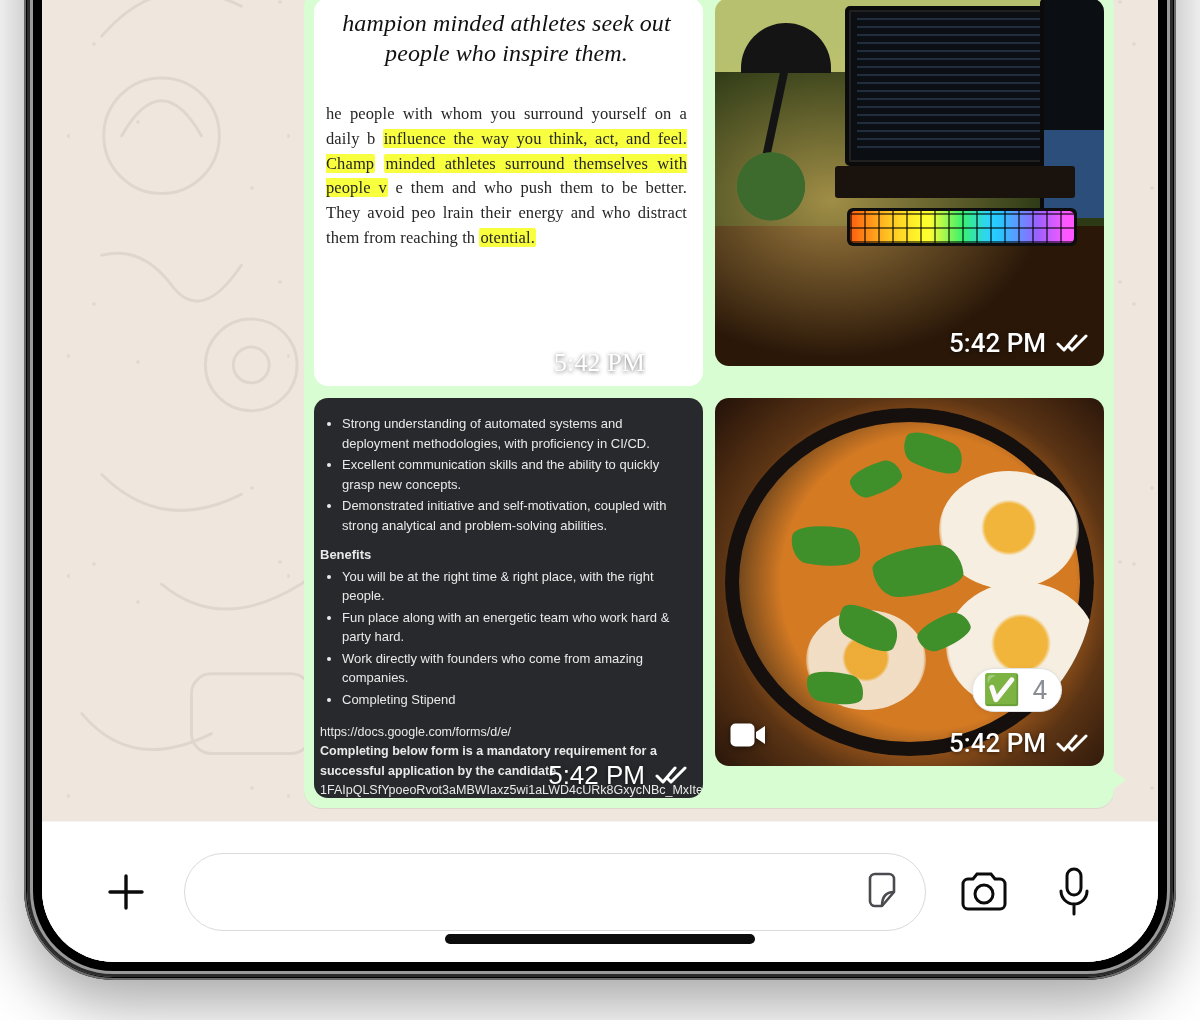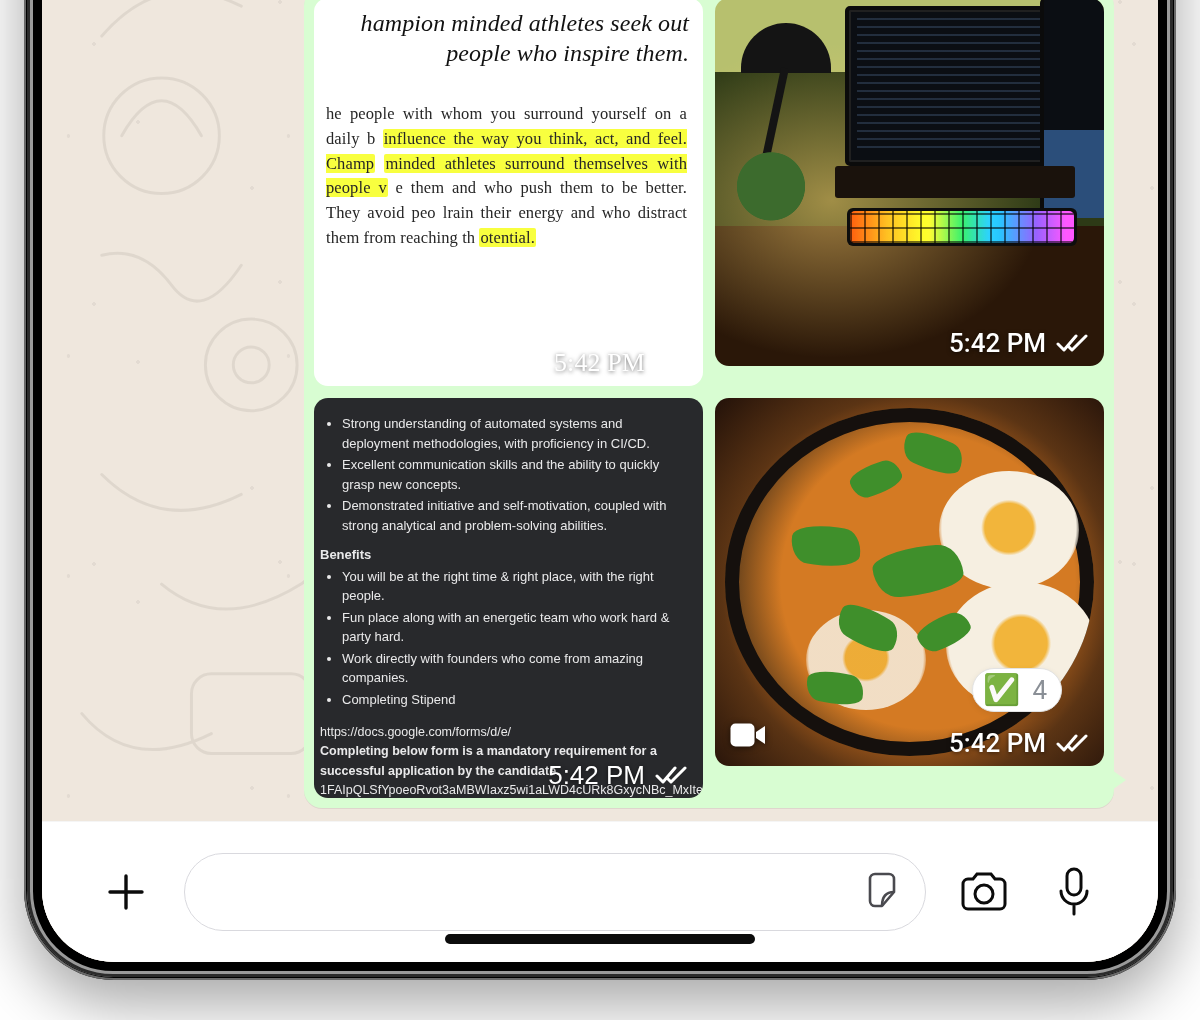--- a/index.html
+++ b/index.html
@@ -70,21 +70,21 @@
   .tile .vid{
     position:absolute;left:14px;bottom:12px;color:#fff;filter:drop-shadow(0 1px 3px rgba(0,0,0,.6));
   }
   .ticks svg{display:block}
 
   
   .tile.book{
     background:#fff;color:#262626;font-family:Georgia,'Times New Roman',serif;
     padding:10px 14px 10px 10px;font-size:16.5px;line-height:1.5;letter-spacing:.1px;
   }
-  .book .title{font-style:italic;text-align:right;font-size:24px;line-height:1.25;margin:0 0 34px 0;color:#111}
+  .book .title{font-style:italic;text-align:center;font-size:24px;line-height:1.25;margin:0 0 34px 0;color:#111}
   .book p{margin:2px;text-align:justify}
   .hl{background:#f8ff3f;border-radius:2px;padding:0 1px}
   .book .para2{margin-top:18px;font-size:17px}
 
   
   .tile.desk{
     background:
       radial-gradient(ellipse at 30% 55%, rgba(255,210,110,.55), transparent 55%),
       linear-gradient(180deg,#b7c06e 0 20%, #2d3a16 20% 62%, #2a1708 62% 100%);
   }

